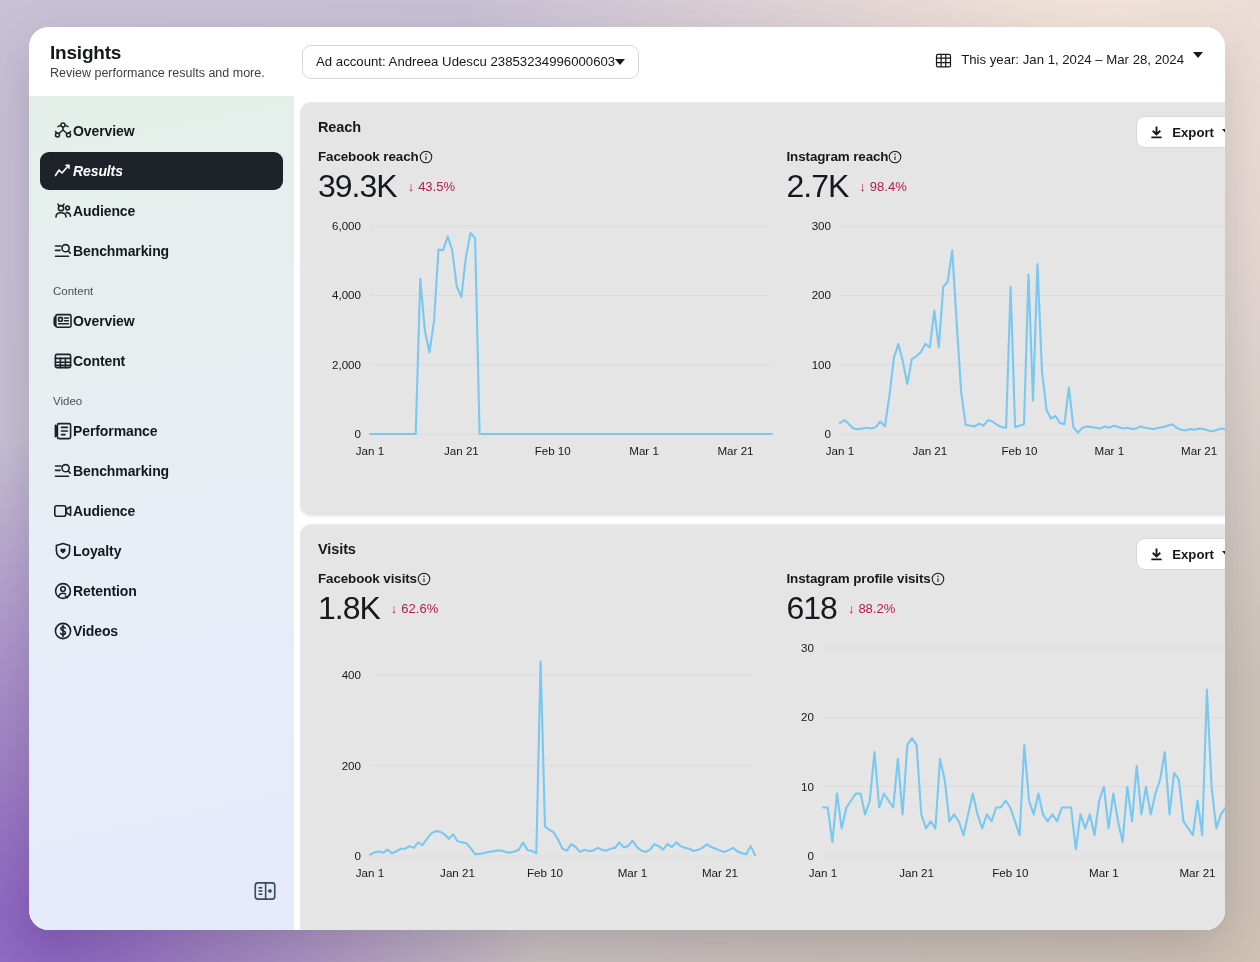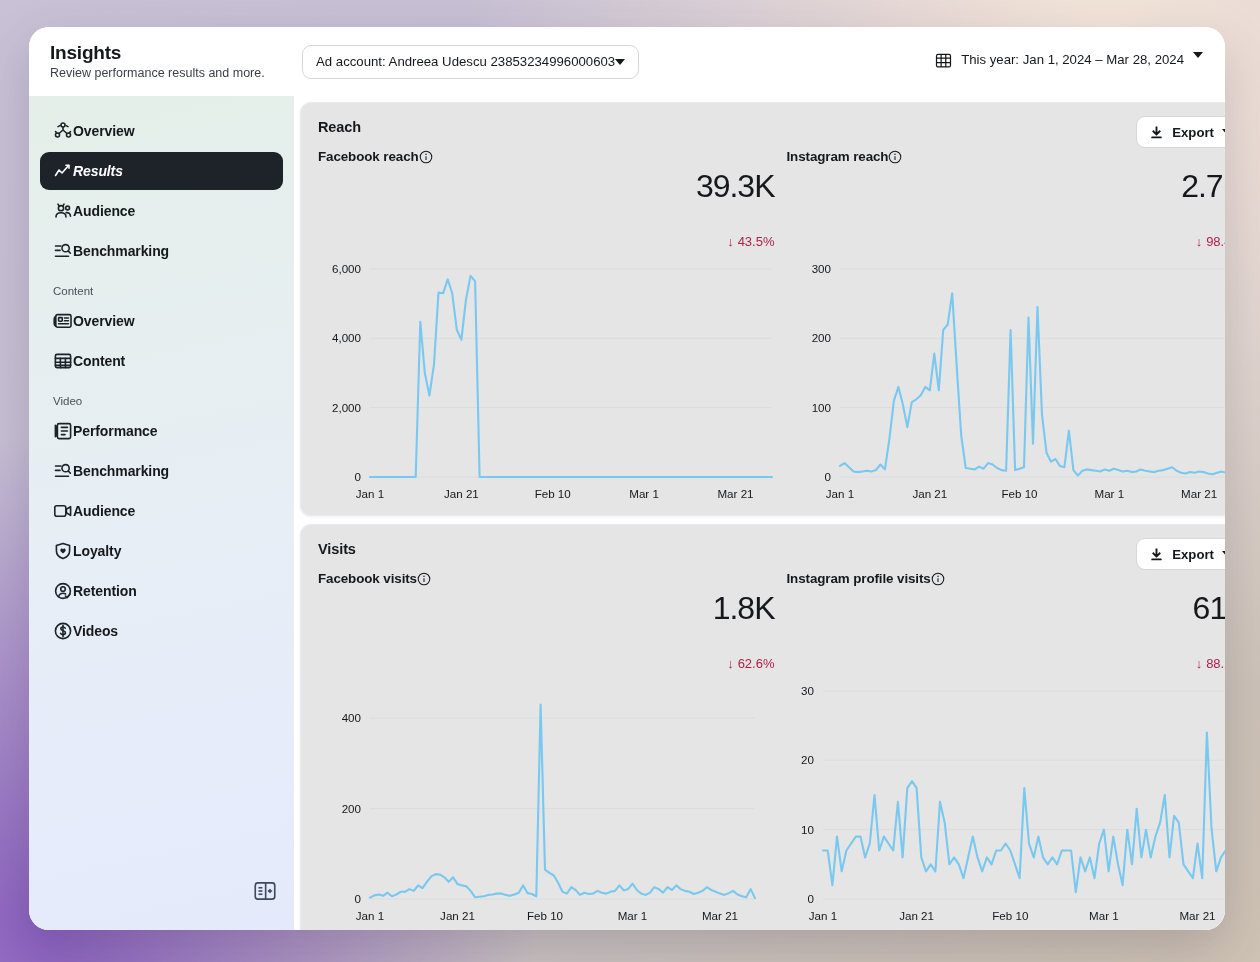--- a/index.html
+++ b/index.html
@@ -135,21 +135,21 @@
 
   .metrics { display: flex; margin-top: 14px; }
   .metric { flex: 1; }
   .metric.right { padding-left: 12px; }
   .metric-label {
     display: flex; align-items: center; 
     font-size: 13.4px; font-weight: bold; color: #16181b; letter-spacing: -.1px;
   }
   .info-icon { width: 14px; height: 14px; }
   .info-icon svg { width: 14px; height: 14px; }
-  .metric-row { display: flex; align-items: flex-end; gap: 28px; margin-top: 2px; flex-direction: column; }
+  .metric-row { display: flex; align-items: center; gap: 11px; margin-top: 2px; }
   .metric-value {
     font-size: 32px; color: #16181b; letter-spacing: -1px; line-height: 40px;
     font-weight: normal;
   }
   .metric-delta {
     font-size: 13px; color: #b0204a; display: inline-flex; align-items: baseline; gap: 4px;
   }
   .delta-arrow { font-size: 13px; color: #b0204a; }
 
   .charts { display: flex; margin-top: 6px; }

